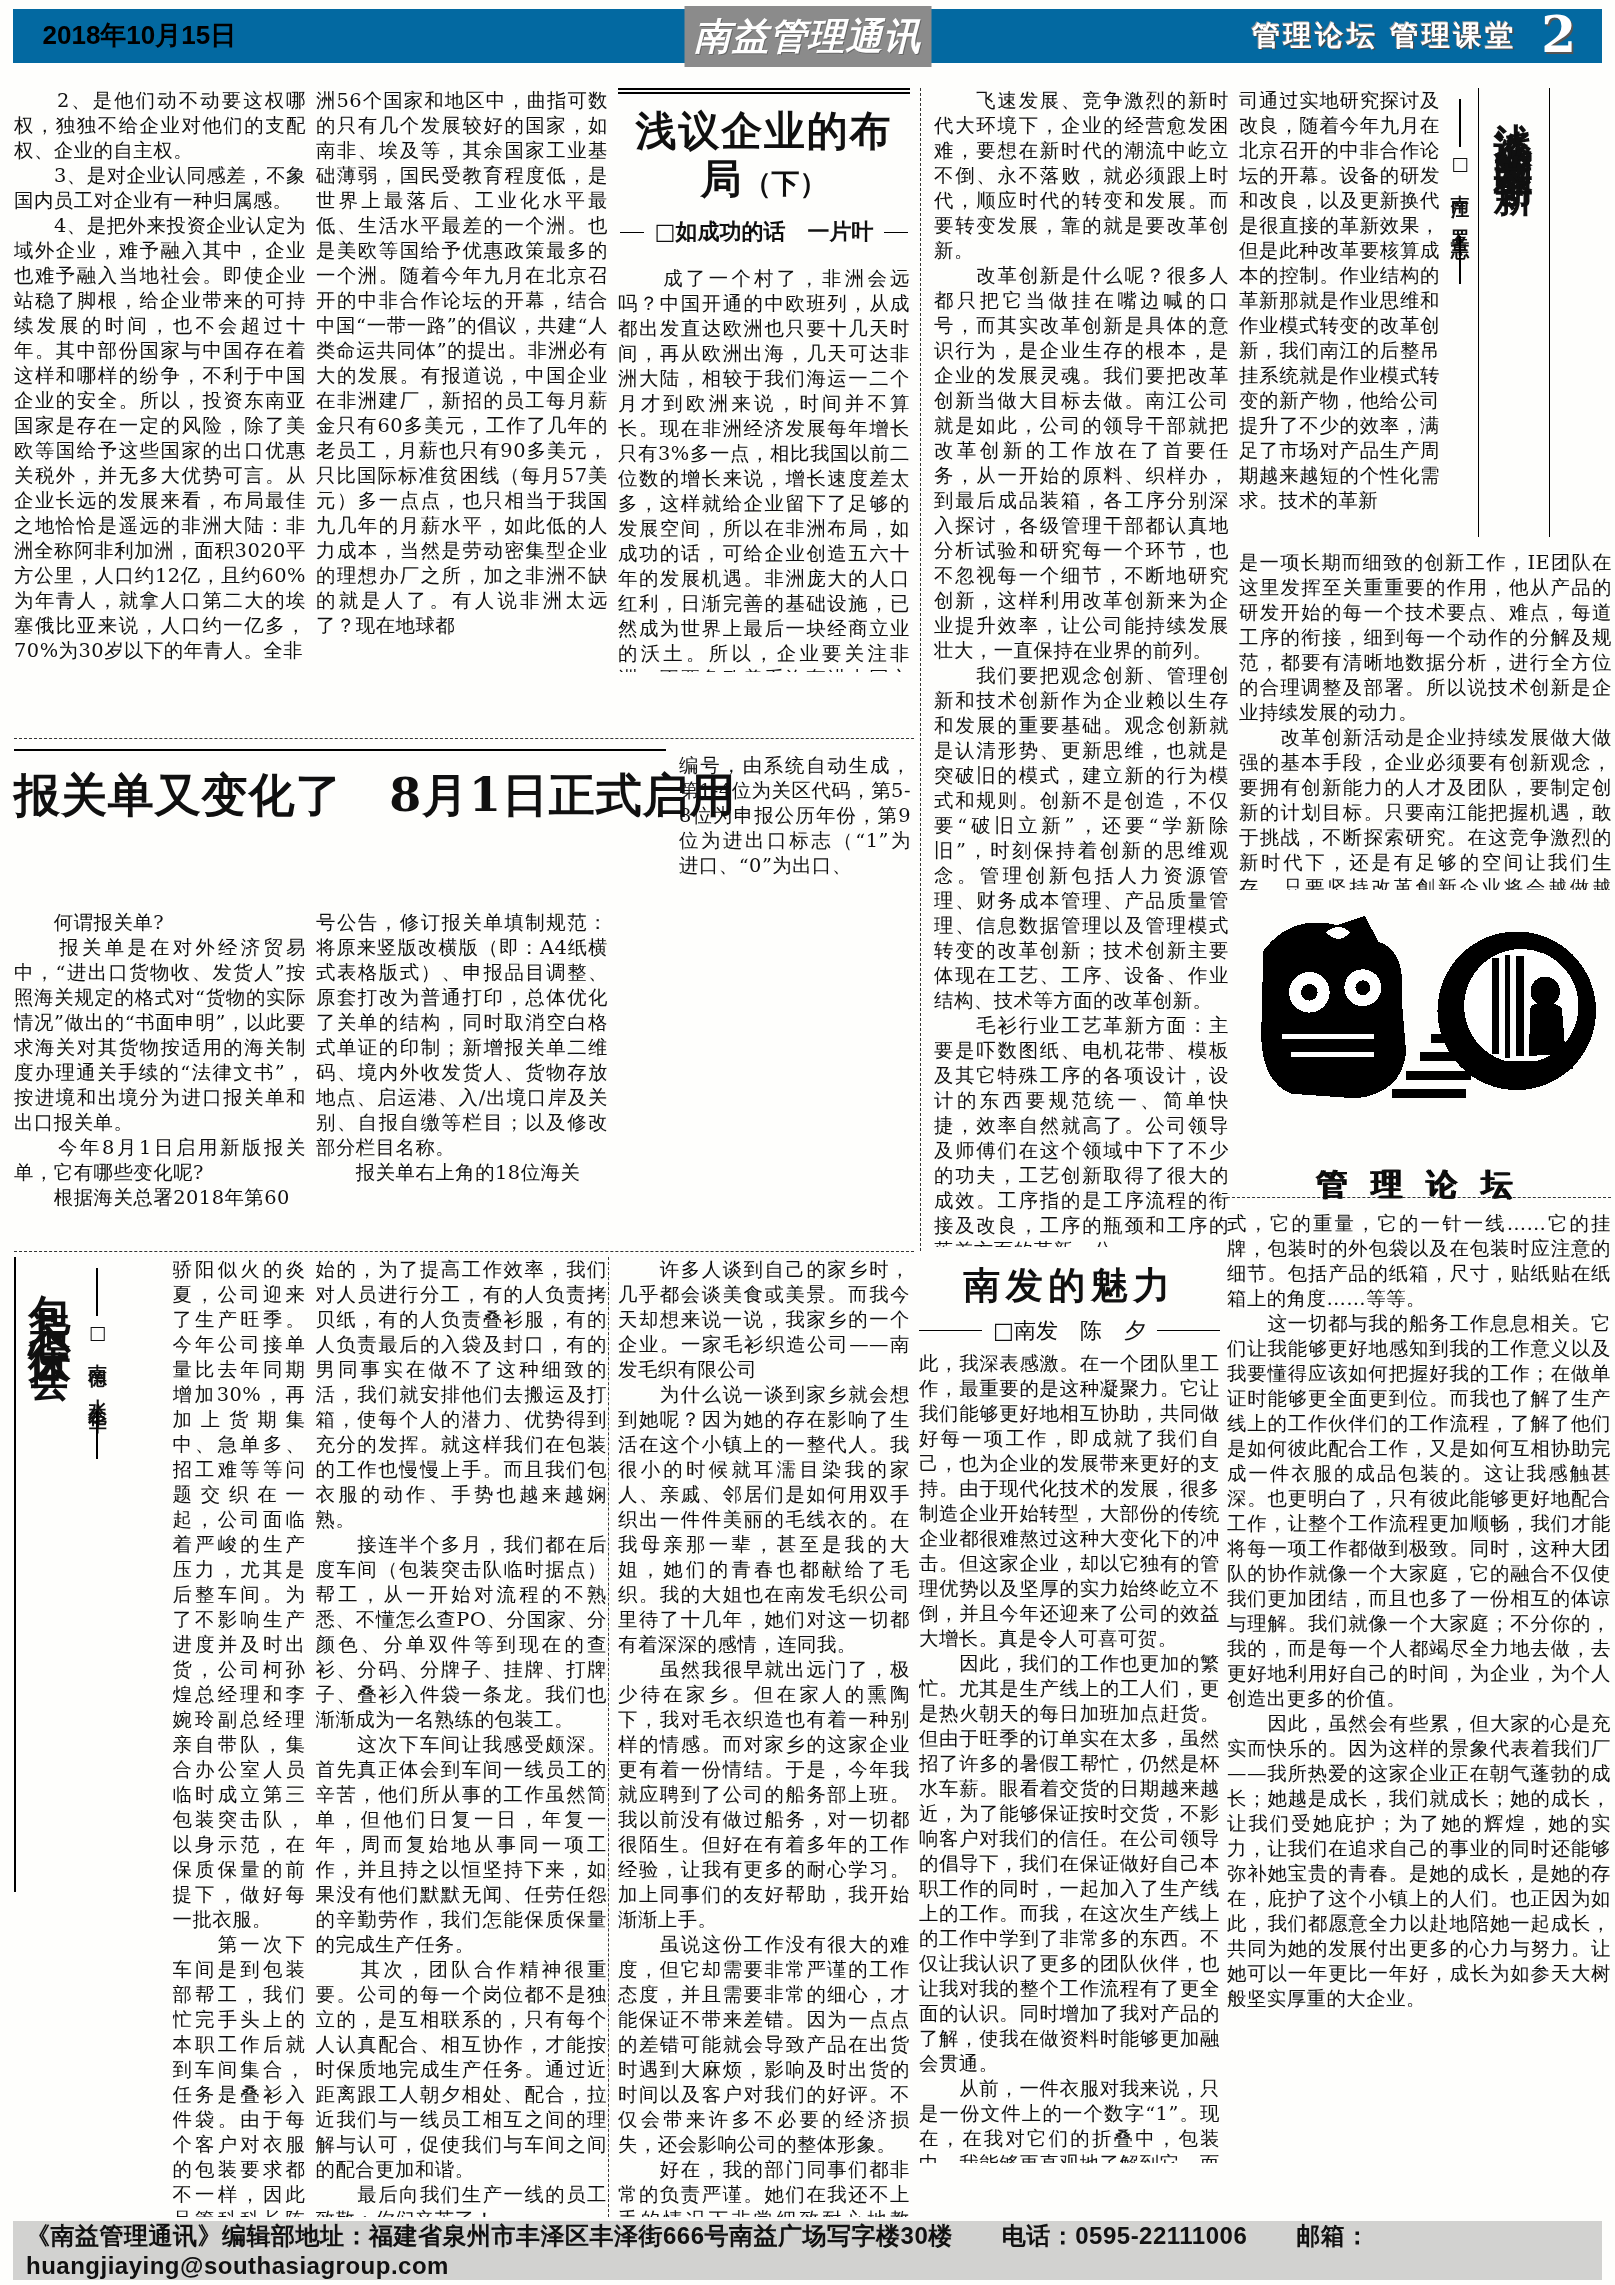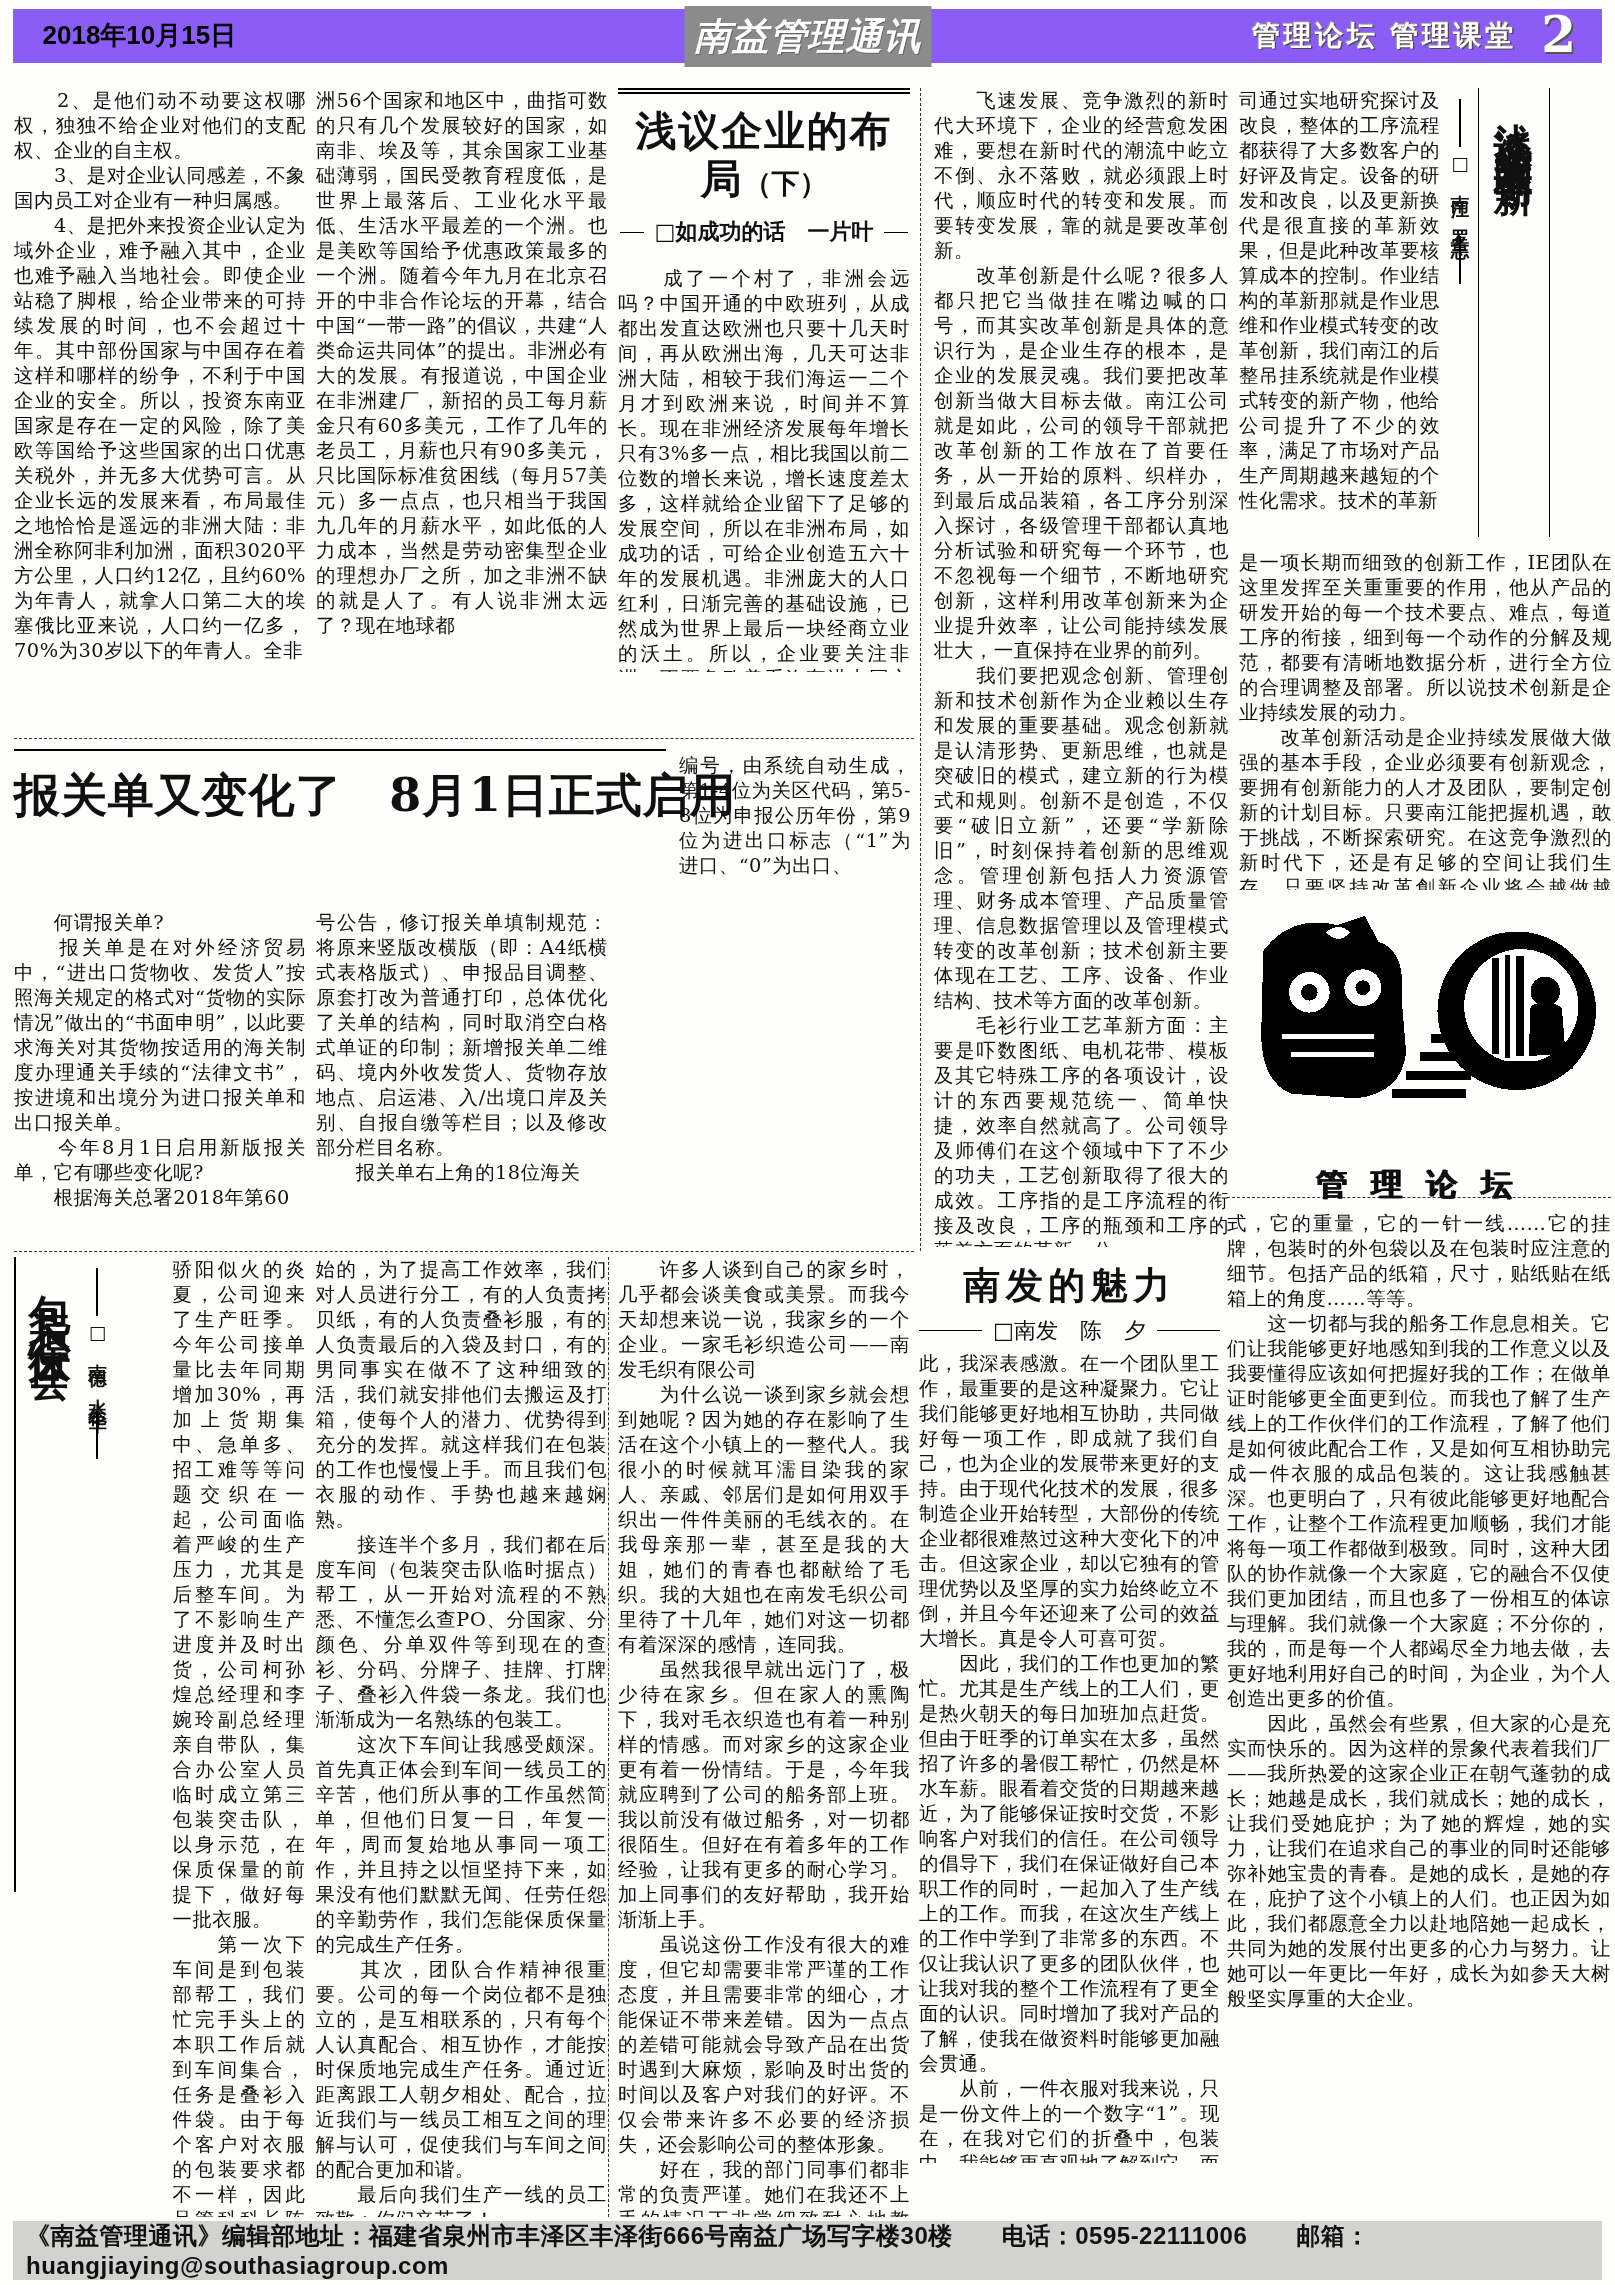--- a/index.html
+++ b/index.html
@@ -1,19 +1,19 @@
 <!DOCTYPE html>
 <html style="font-size:14.8px"><head>
 <meta charset="utf-8">
 <style>
   html,body{margin:0;padding:0;background:#e8e8e4;}
   .page{position:relative;width:1615px;height:2285px;background:#fefefc;color:#101010;
         font-family:"DejaVu Serif","Liberation Serif",serif;overflow:hidden;}
   
-  .header-bar{position:absolute;top:9.2px;left:13px;right:13px;height:54px;background:#8b5cf6;}
+  .header-bar{position:absolute;top:9.2px;left:13px;right:13px;height:54px;background:#0369a1;}
   .date-label{position:absolute;left:29.5px;top:11px;font:bold 26px/31px "Liberation Sans",sans-serif;color:#000;}
   .masthead-box{position:absolute;left:50%;transform:translateX(-50%);top:-3.7px;width:247px;height:61px;
         background:#8b8b8b;display:flex;align-items:center;justify-content:center;}
   .masthead-text{color:#fff;font:bold italic 37px/1 "DejaVu Serif",serif;letter-spacing:0.9px;
         text-shadow:0.9px 0.9px 0 #666;}
   .section-label{position:absolute;right:85px;top:9.2px;color:#fff;font:bold 28px/35px "Liberation Sans",sans-serif;
         letter-spacing:3.7px;text-shadow:1.4px 1.4px 0 #4a4a4a,-0.9px -0.9px 0 #9a9a9a;}
   .page-number{position:absolute;right:26px;top:-1.8px;color:#fff;font:bold 50px/55px "DejaVu Serif",serif;
         text-shadow:1.8px 1.8px 0 #555;}
   
@@ -127,21 +127,21 @@
 　　报关单右上角的18位海关</div>
     </div>
   </div>
 
   <div class="gaige-col1 col body-text">　　飞速发展、竞争激烈的新时代大环境下，企业的经营愈发困难，要想在新时代的潮流中屹立不倒、永不落败，就必须跟上时代，顺应时代的转变和发展。而要转变发展，靠的就是要改革创新。
 　　改革创新是什么呢？很多人都只把它当做挂在嘴边喊的口号，而其实改革创新是具体的意识行为，是企业生存的根本，是企业的发展灵魂。我们要把改革创新当做大目标去做。南江公司就是如此，公司的领导干部就把改革创新的工作放在了首要任务，从一开始的原料、织样办，到最后成品装箱，各工序分别深入探讨，各级管理干部都认真地分析试验和研究每一个环节，也不忽视每一个细节，不断地研究创新，这样利用改革创新来为企业提升效率，让公司能持续发展壮大，一直保持在业界的前列。
 　　我们要把观念创新、管理创新和技术创新作为企业赖以生存和发展的重要基础。观念创新就是认清形势、更新思维，也就是突破旧的模式，建立新的行为模式和规则。创新不是创造，不仅要“破旧立新”，还要“学新除旧”，时刻保持着创新的思维观念。管理创新包括人力资源管理、财务成本管理、产品质量管理、信息数据管理以及管理模式转变的改革创新；技术创新主要体现在工艺、工序、设备、作业结构、技术等方面的改革创新。
 　　毛衫行业工艺革新方面：主要是吓数图纸、电机花带、模板及其它特殊工序的各项设计，设计的东西要规范统一、简单快捷，效率自然就高了。公司领导及师傅们在这个领域中下了不少的功夫，工艺创新取得了很大的成效。工序指的是工序流程的衔接及改良，工序的瓶颈和工序的落差方面的革新。公</div>
   <div class="right-zone">
     <div class="rz-row">
-      <div class="rz-col2 col body-text">司通过实地研究探讨及改良，整体的工序流程都获得了大多数客户的好评及肯定。设备的研发和改良，以及更新换代是很直接的革新效果，但是此种改革要核算成本的控制。作业结构的革新那就是作业思维和作业模式转变的改革创新，我们南江的后整吊挂系统就是作业模式转变的新产物，他给公司提升了不少的效率，满足了市场对产品生产周期越来越短的个性化需求。技术的革新</div>
+      <div class="rz-col2 col body-text">司通过实地研究探讨及改良，随着今年九月在北京召开的中非合作论坛的开幕。设备的研发和改良，以及更新换代是很直接的革新效果，但是此种改革要核算成本的控制。作业结构的革新那就是作业思维和作业模式转变的改革创新，我们南江的后整吊挂系统就是作业模式转变的新产物，他给公司提升了不少的效率，满足了市场对产品生产周期越来越短的个性化需求。技术的革新</div>
       <div class="vtitle">
         <div class="v-author-wrap">
           <span class="v-author">□南江　罗章志</span>
         </div>
         <span class="v-title">浅谈企业的改革创新</span>
       </div>
     </div>
     <div class="rz-col3 col body-text">是一项长期而细致的创新工作，IE团队在这里发挥至关重重要的作用，他从产品的研发开始的每一个技术要点、难点，每道工序的衔接，细到每一个动作的分解及规范，都要有清晰地数据分析，进行全方位的合理调整及部署。所以说技术创新是企业持续发展的动力。
 　　改革创新活动是企业持续发展做大做强的基本手段，企业必须要有创新观念，要拥有创新能力的人才及团队，要制定创新的计划目标。只要南江能把握机遇，敢于挑战，不断探索研究。在这竞争激烈的新时代下，还是有足够的空间让我们生存，只要坚持改革創新企业将会越做越强。</div>
 

